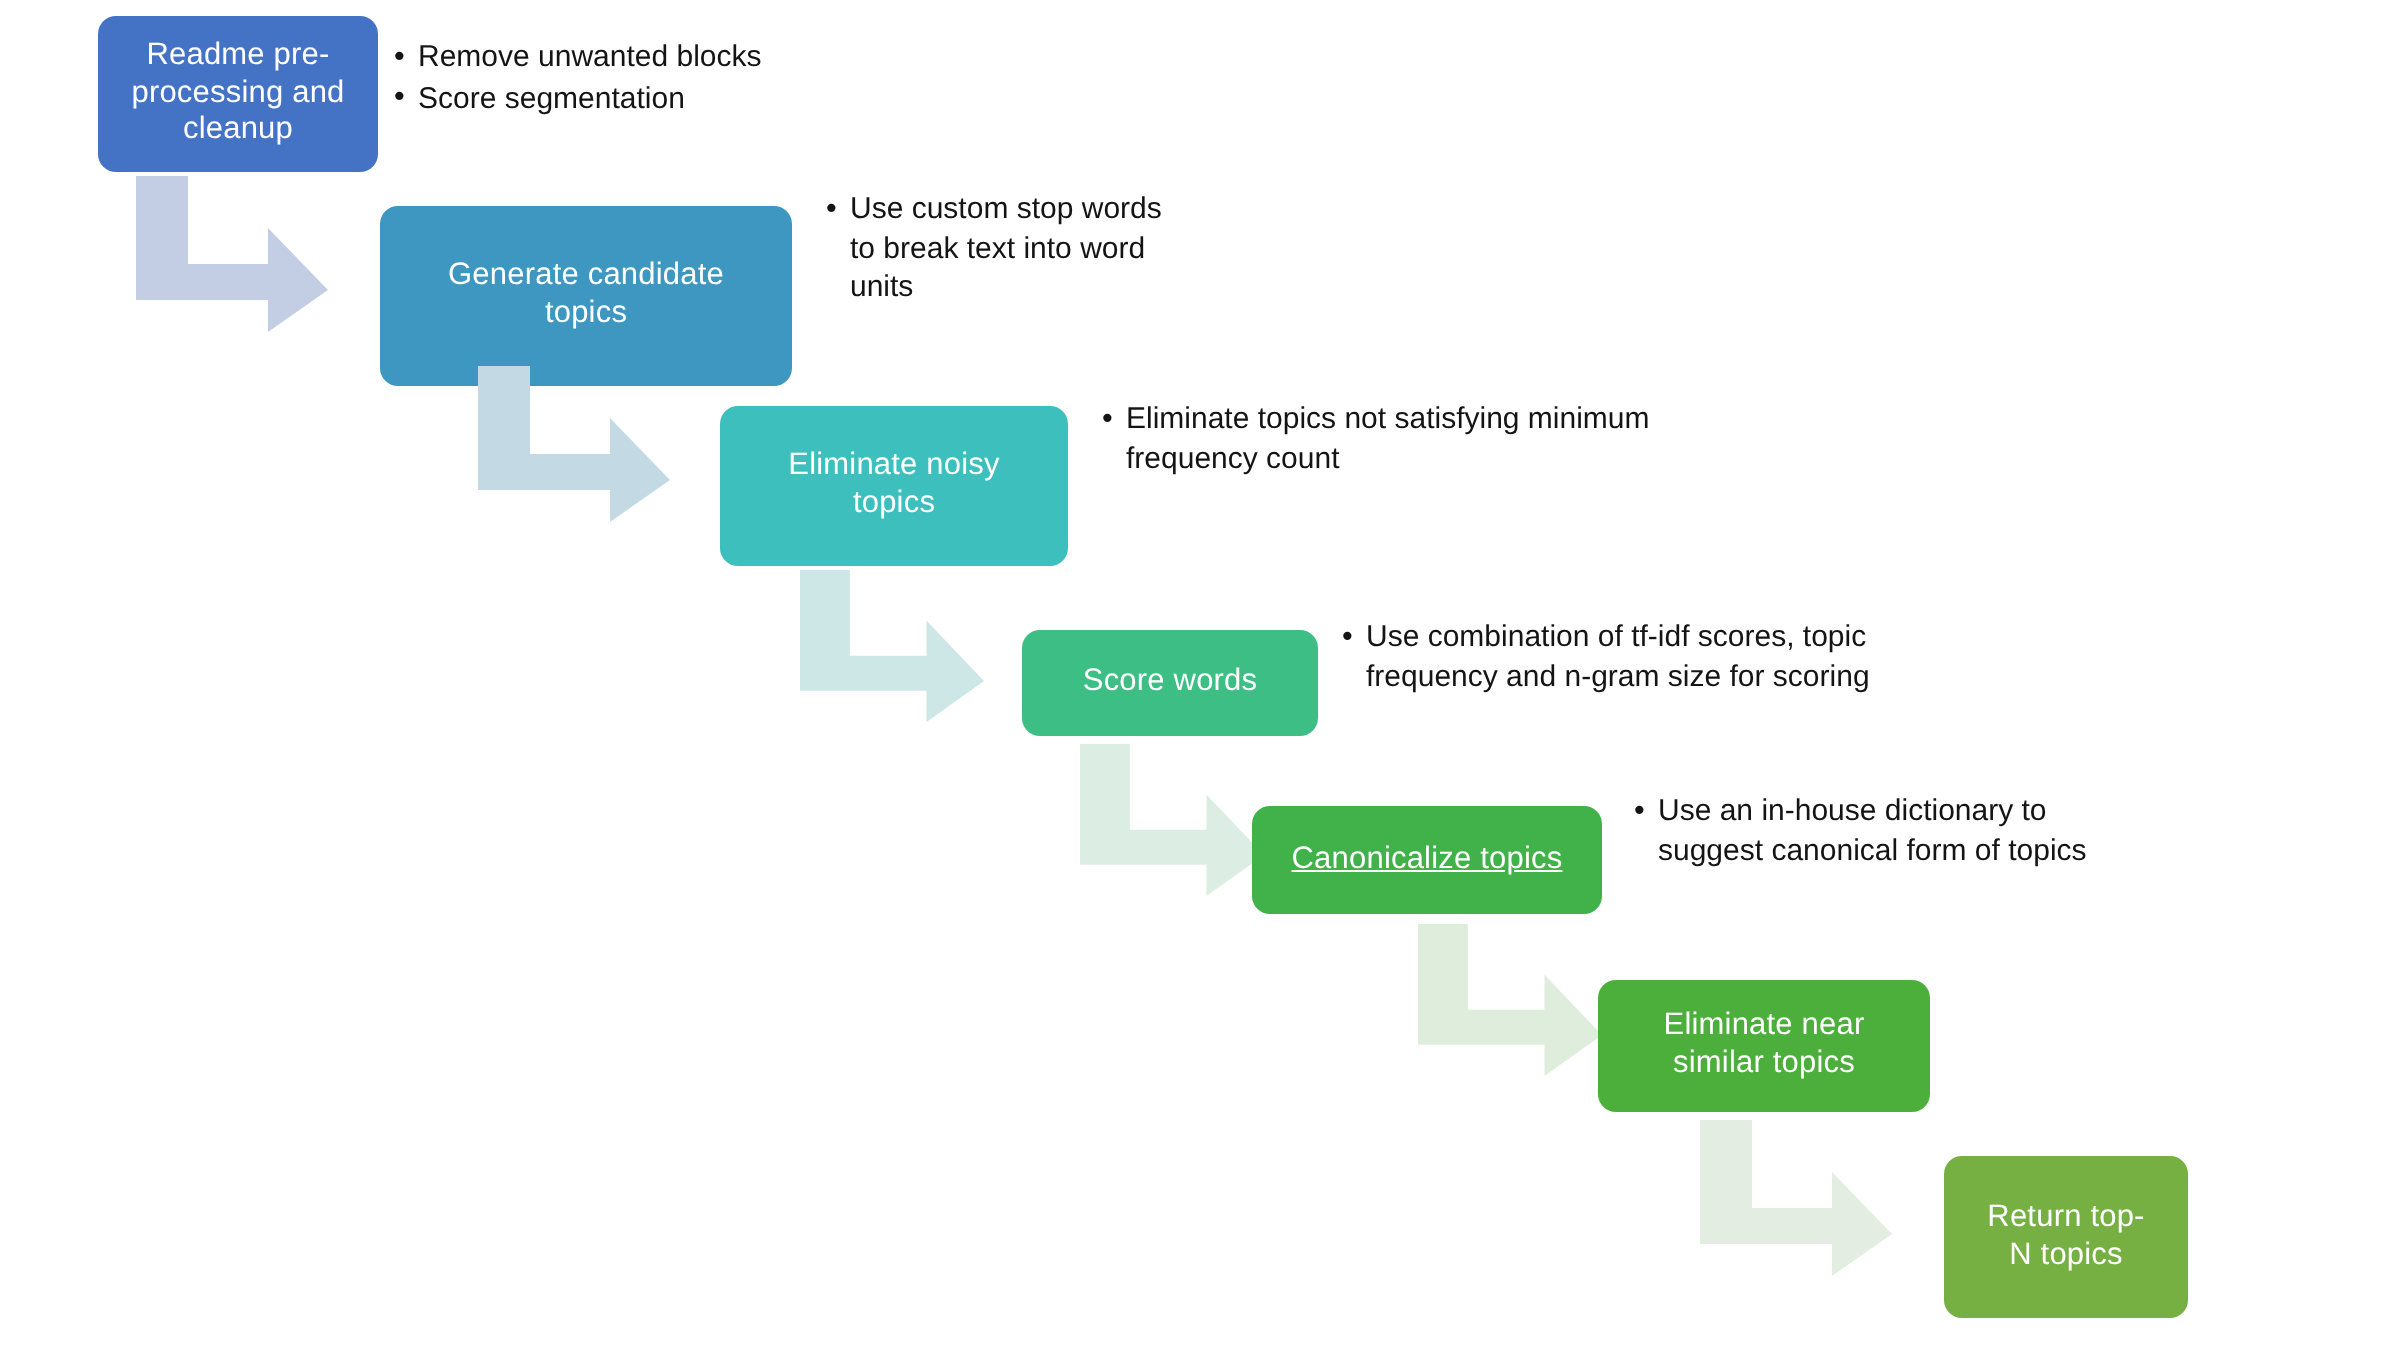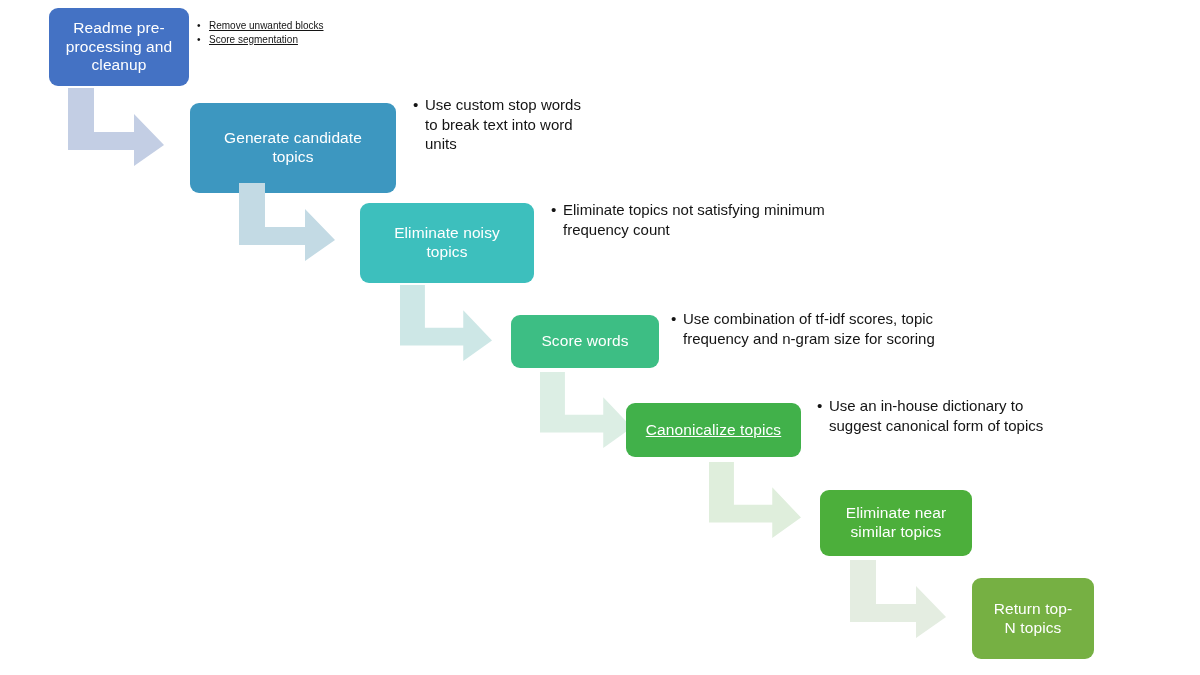--- a/index.html
+++ b/index.html
@@ -81,21 +81,21 @@
 <body>
 
 <div id="canvas">
 
   <div class="step-box" style="left:49px; top:8px; width:140px; height:78px; background:#4472C4; font-size:15.5px;">
     <span class="step-label">Readme  pre-
 processing  and
 cleanup</span>
   </div>
 
-  <div class="notes" style="left:196px; top:19px; width:300px; font-size:10px;text-decoration:underline;">
+  <div class="notes" style="left:196px; top:19px; width:300px; font-size:15px;">
     <ul>
       <li>Remove unwanted blocks</li>
       <li>Score segmentation</li>
     </ul>
   </div>
 
   <div class="elbow-arrow" style="left:68px; top:88px; width:96px; height:78px;">
     <svg viewBox="0 0 96 78" preserveAspectRatio="none" aria-hidden="true">
       <path d="M0,0 L26,0 L26,44 L66,44 L66,26 L96,57 L66,78 L66,62 L0,62 Z" fill="#C3CEE4"></path>
     </svg>
@@ -160,21 +160,21 @@
       <li>Use an in-house dictionary to suggest canonical form of topics</li>
     </ul>
   </div>
 
   <div class="elbow-arrow" style="left:709px; top:462px; width:92px; height:76px;">
     <svg viewBox="0 0 96 78" preserveAspectRatio="none" aria-hidden="true">
       <path d="M0,0 L26,0 L26,44 L66,44 L66,26 L96,57 L66,78 L66,62 L0,62 Z" fill="#DFEEDC"></path>
     </svg>
   </div>
 
-  <div class="step-box" style="left:799px; top:490px; width:152px; height:66px; background:#4CAF3B; font-size:15.5px;margin-left:21px;">
+  <div class="step-box" style="left:799px; top:490px; width:166px; height:66px; background:#4CAF3B; font-size:15.5px;">
     <span class="step-label">Eliminate near
 similar topics</span>
   </div>
 
 
   <div class="elbow-arrow" style="left:850px; top:560px; width:96px; height:78px;">
     <svg viewBox="0 0 96 78" preserveAspectRatio="none" aria-hidden="true">
       <path d="M0,0 L26,0 L26,44 L66,44 L66,26 L96,57 L66,78 L66,62 L0,62 Z" fill="#E4EDE1"></path>
     </svg>
   </div>

